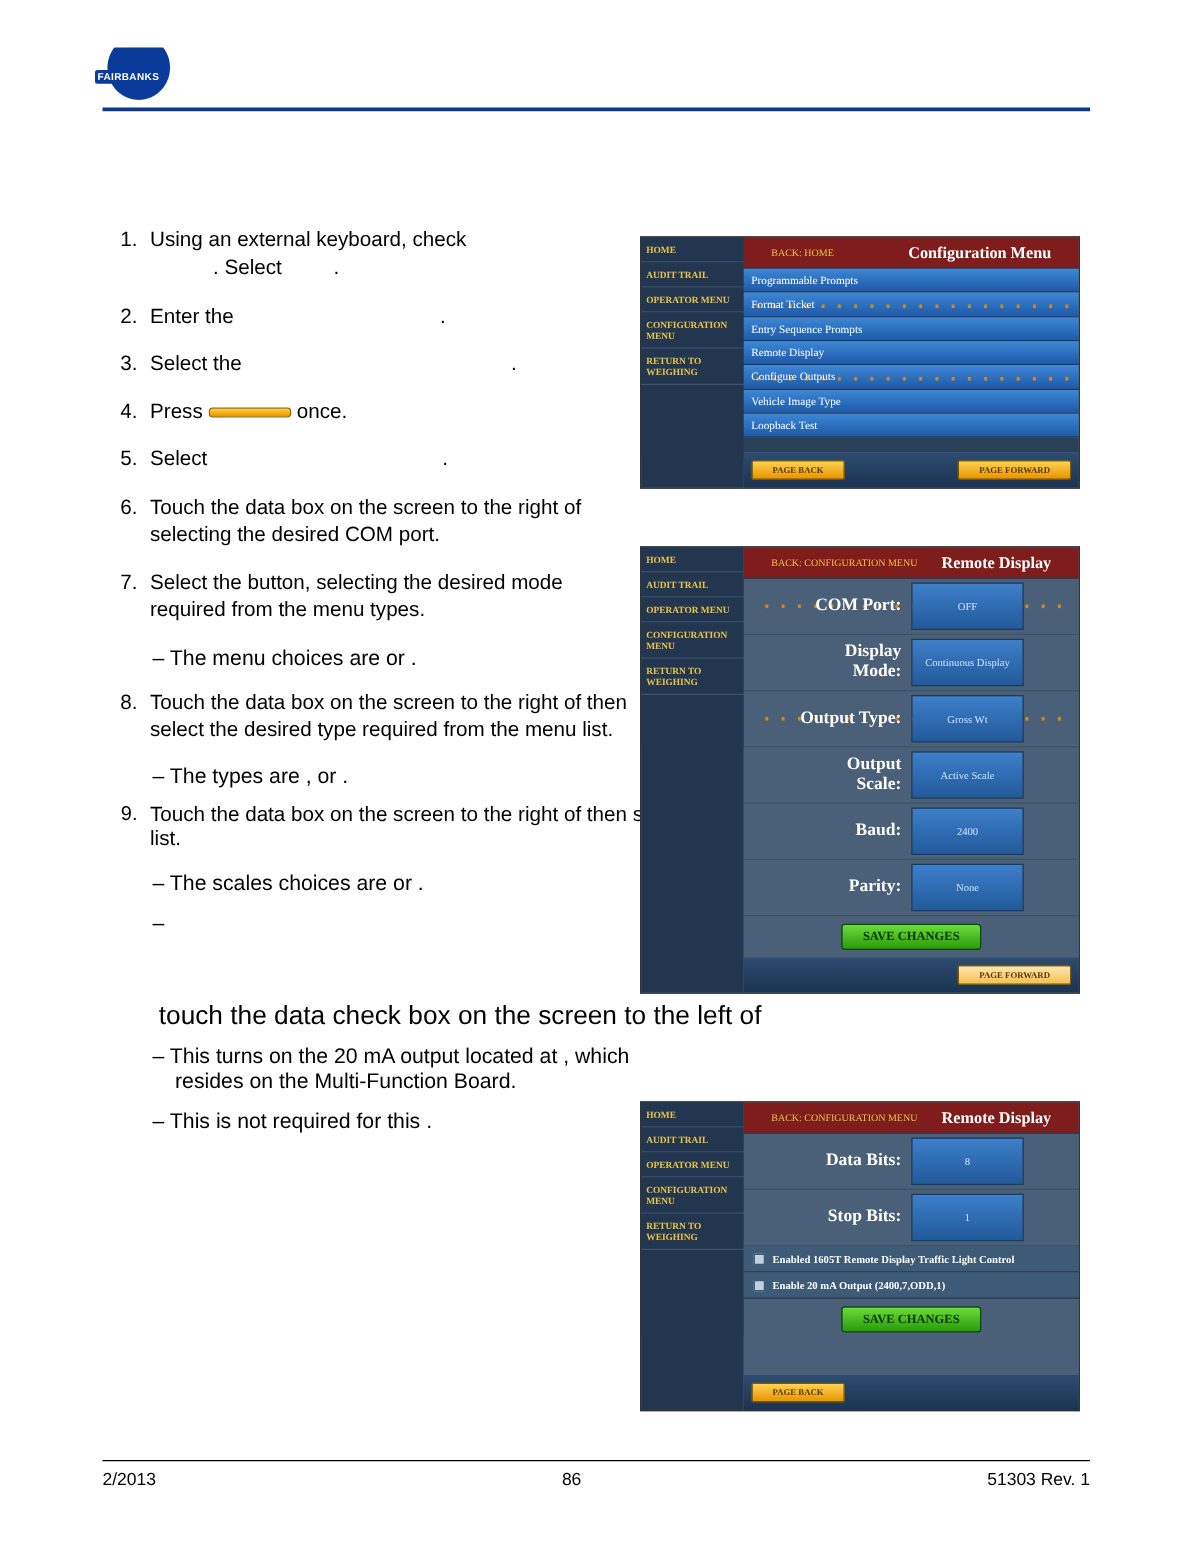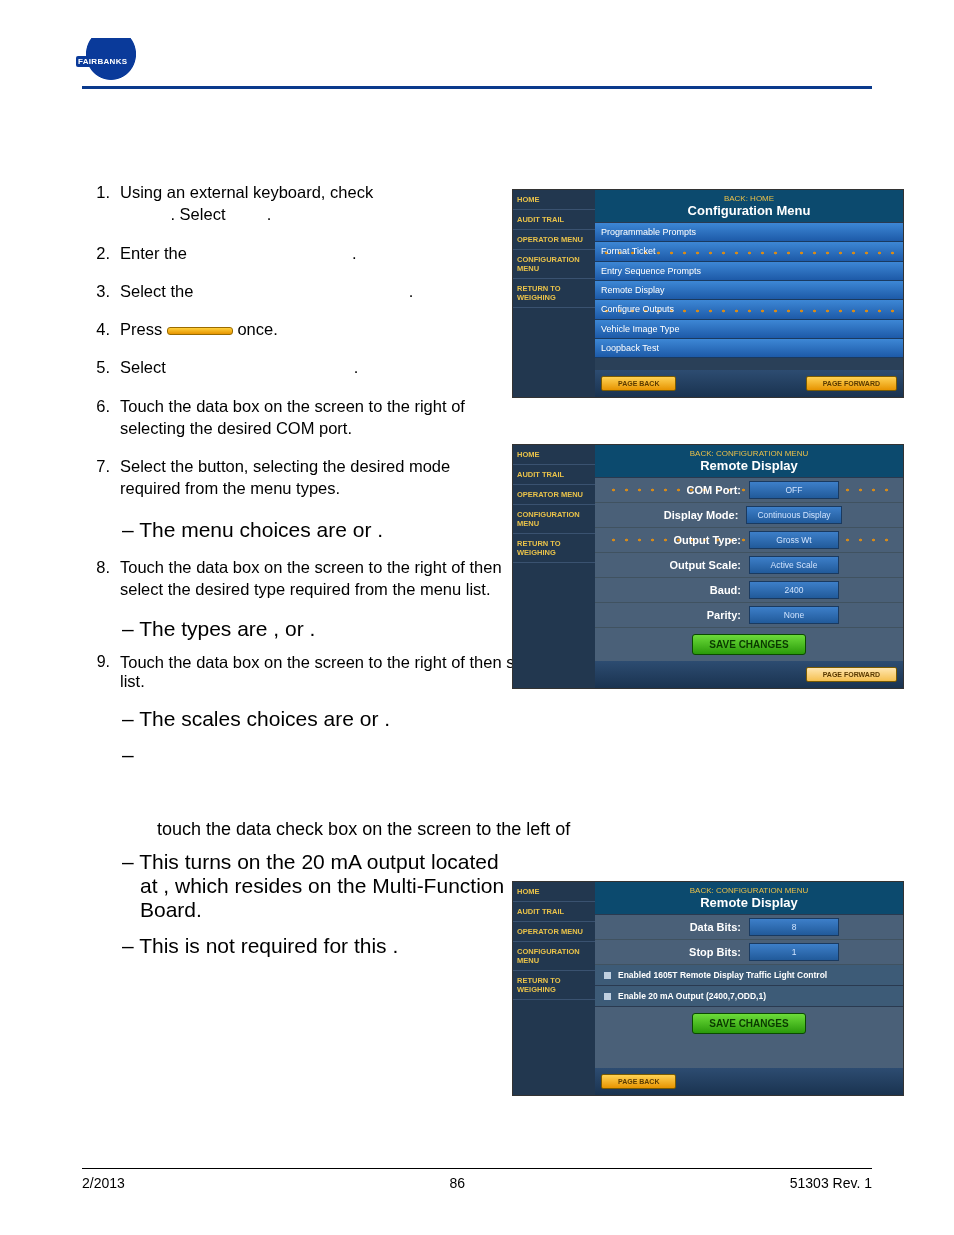--- a/index.html
+++ b/index.html
@@ -45,67 +45,67 @@
   .page-fwd-btn {
     display: inline-block;
     background: linear-gradient(#ffcf3a,#e79500);
     border: 1px solid #9a6b00;
     color:#5a3a00;
     font-size: 11px;
     padding: 3px 32px;
     border-radius: 3px;
     vertical-align: middle;
   }
-  .sub { margin-left: 38px; padding-left: 20px; text-indent: -18px; margin-bottom: 12px; font-size: 21px; }
+  .sub { margin-left: 38px; padding-left: 20px; text-indent: -18px; margin-bottom: 12px; font-size: 17px; }
   .sub::before { content: "–  "; }
   .wide { width: auto; }
   .screens { position: absolute; left: 430px; top: 8px; width: 352px; }
   .screen2 { margin-top: 46px; }
   .screen3 { position: absolute; left: 430px; top: 700px; width: 352px; }
   .scbox {
-    width: 392px;
+    width: 352px;
     background: #5b6f81;
     border: 1px solid #333;
-    font-family: Liberation Sans, sans-serif;
+    font-family: Liberation Serif, serif;
     color: #fff;
   }
   .scrow { display: flex; }
   .scside {
     width: 82px;
     background: #22374f;
     font-size: 7.5px;
     color: #e9c24a;
     padding: 5px 4px;
     border-bottom: 1px solid #3a5270;
     font-weight: bold;
   }
   .scmain { flex:1; position:relative; }
-  .schdr { background:#0c4a6e; font-size:8px; color:#eac04a; padding:4px 22px; display:flex; justify-content:space-between; align-items:center; border-bottom:1px solid #2a3a50;flex-direction:column;}
+  .schdr { background:#7f1d1d; font-size:8px; color:#eac04a; padding:4px 22px; display:flex; justify-content:space-between; align-items:center; border-bottom:1px solid #2a3a50;}
   .schdr .ttl { font-size:13px; color:#fff; font-weight:bold;}
   .scitem { background: linear-gradient(#3d87d5,#1d5aa8); font-size:9px; color:#fff; padding:4px 6px; border-bottom:1px solid #1a3a60; }
   .scitem.dot::after{
     content:"";
     display:block;
     height:6px;
     margin-top:-5px;
     background-image: radial-gradient(circle, #d58a1a 1.3px, transparent 1.6px);
     background-size: 13px 6px;
     background-repeat: repeat-x;
     background-position: 90px -1px;
   }
   .scfoot { background: linear-gradient(#2d4c71,#1a3350); padding:6px; display:flex; justify-content:space-between;}
   .smbtn {
     font-size:7px; color:#5a3a00;
     background: linear-gradient(#ffd254,#e79400);
     padding:3px 16px; border:1px solid #7a5a00; border-radius:2px;
     font-weight:bold;
   }
   .kv { display:flex; justify-content:center; align-items:center; padding:3px 0; border-bottom:1px solid #405260;}
-  .klabel { font-size:11px; color:#fff; font-weight:bold; width:90px; text-align:right; padding-right:8px;}
-  .kval { font-size:8.5px; background: linear-gradient(#3d7fc9,#215a9a); color:#d0e4ff; padding:3px 10px; border:1px solid #1a3a60; min-width:90px; text-align:center;}
+  .klabel { font-size:14px; color:#fff; font-weight:bold; width:90px; text-align:right; padding-right:8px;}
+  .kval { font-size:8.5px; background: linear-gradient(#3d7fc9,#215a9a); color:#d0e4ff; padding:13px 10px; border:1px solid #1a3a60; min-width:90px; text-align:center;}
   .kv.dot { position:relative; }
   .kv.dot::after{
     content:"";
     position:absolute; left:12px; right:12px; top:50%; height:6px;
     background-image: radial-gradient(circle, #d58a1a 1.3px, transparent 1.6px);
     background-size: 13px 6px;
     background-repeat: repeat-x;
     transform: translateY(-3px);
     z-index:0;
   }
@@ -259,21 +259,21 @@
     <div class="wide">
       <div class="sub">The types are                                , or                       .</div>
       <div class="step" style="width:auto;">
           <div class="num">9.</div>
           <div class="step-body" style="font-size:16.5px;"><span>Touch the data box on the screen to the right of                                           then select the desired scale required from the menu list.</span></div>
         </div>
       <div class="sub">The scales choices are                       or                              .</div>
       <div class="sub">&nbsp;</div>
 
       <div style="height:40px;"></div>
-      <div style="margin-left:75px;font-size:18px;">touch the data check box on the screen to the left of</div>
+      <div style="margin-left:45px;font-size:21px;">touch the data check box on the screen to the left of</div>
       <div style="height:10px;"></div>
 
       <div style="width:430px;">
         <div class="sub">This turns on the 20 mA output located at         , which resides on the Multi-Function Board.</div>
         <div class="sub">This is not required for this                    .</div>
       </div>
     </div>
 
     <div class="screen3">
       <div class="scbox">

